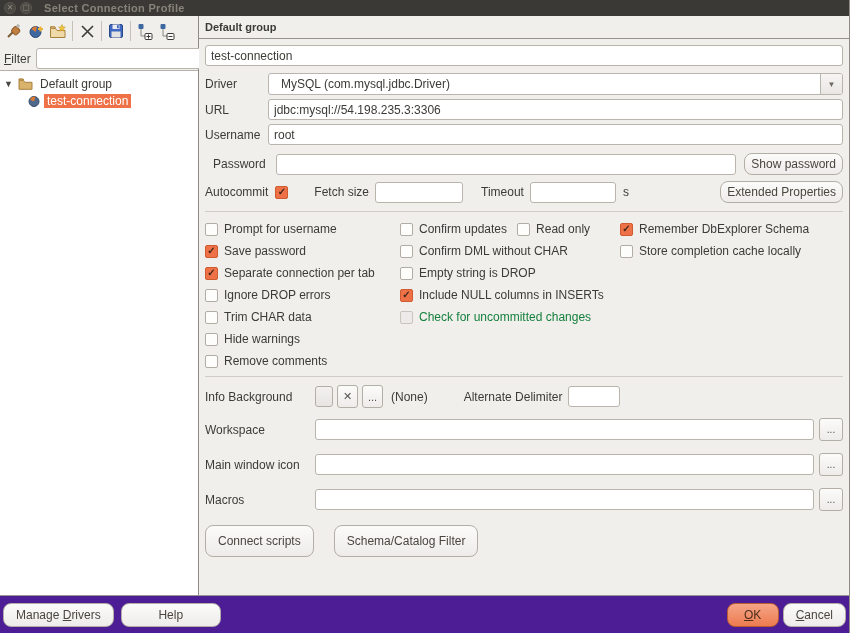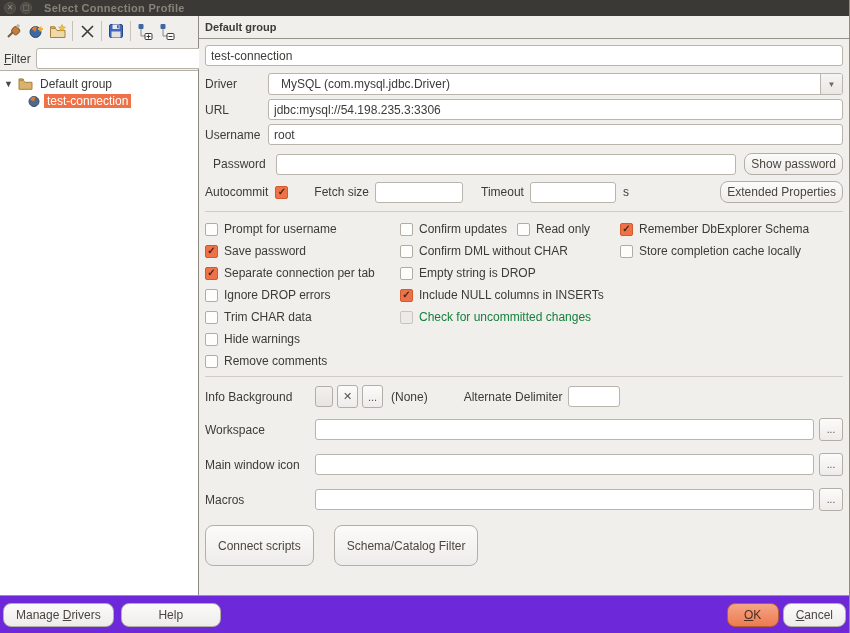--- a/index.html
+++ b/index.html
@@ -69,24 +69,24 @@
   .none-text { margin-left:4px; }
   .altdelim-label { margin-left:36px; margin-right:6px; }
   .altdelim-input { width:52px; }
 
   .path-row { margin-bottom:12px; }
   .path-row .flabel2 { width:110px; flex:0 0 auto; }
   .path-row input { flex:1; }
   .browse { width:24px; height:23px; margin-left:5px; border:1px solid #b3afa7; border-radius:3px; background:linear-gradient(#fbfbfa,#eeecea); font-size:10px; color:#55524b; display:flex; align-items:center; justify-content:center; flex:0 0 auto; }
 
   .script-btn-row { margin-top:14px; display:flex; gap:20px; }
-  .script-btn-row .btn { height:41px; }
+  .script-btn-row .btn { height:32px; }
 
   
-  .footer { position:absolute; left:0; right:0; bottom:0; height:38px; border-top:1px solid #9a968f; background:#6d28d9; display:flex; align-items:center; padding:0 3px; }
+  .footer { position:absolute; left:0; right:0; bottom:0; height:38px; border-top:1px solid #9a968f; background:#4c1d95; display:flex; align-items:center; padding:0 3px; }
   .footer .btn { height:24px; }
   .help-btn { width:100px; margin-left:7px; }
   .ok-btn { margin-left:auto; width:52px; background:linear-gradient(#f5a587,#ed7b50); border-color:#b85c33; color:#4b2e1c; }
   .cancel-btn { margin-left:4px; }
   .mn { text-decoration:underline; }
   svg { display:block; }
 </style>
 </head>
 <body>
 

